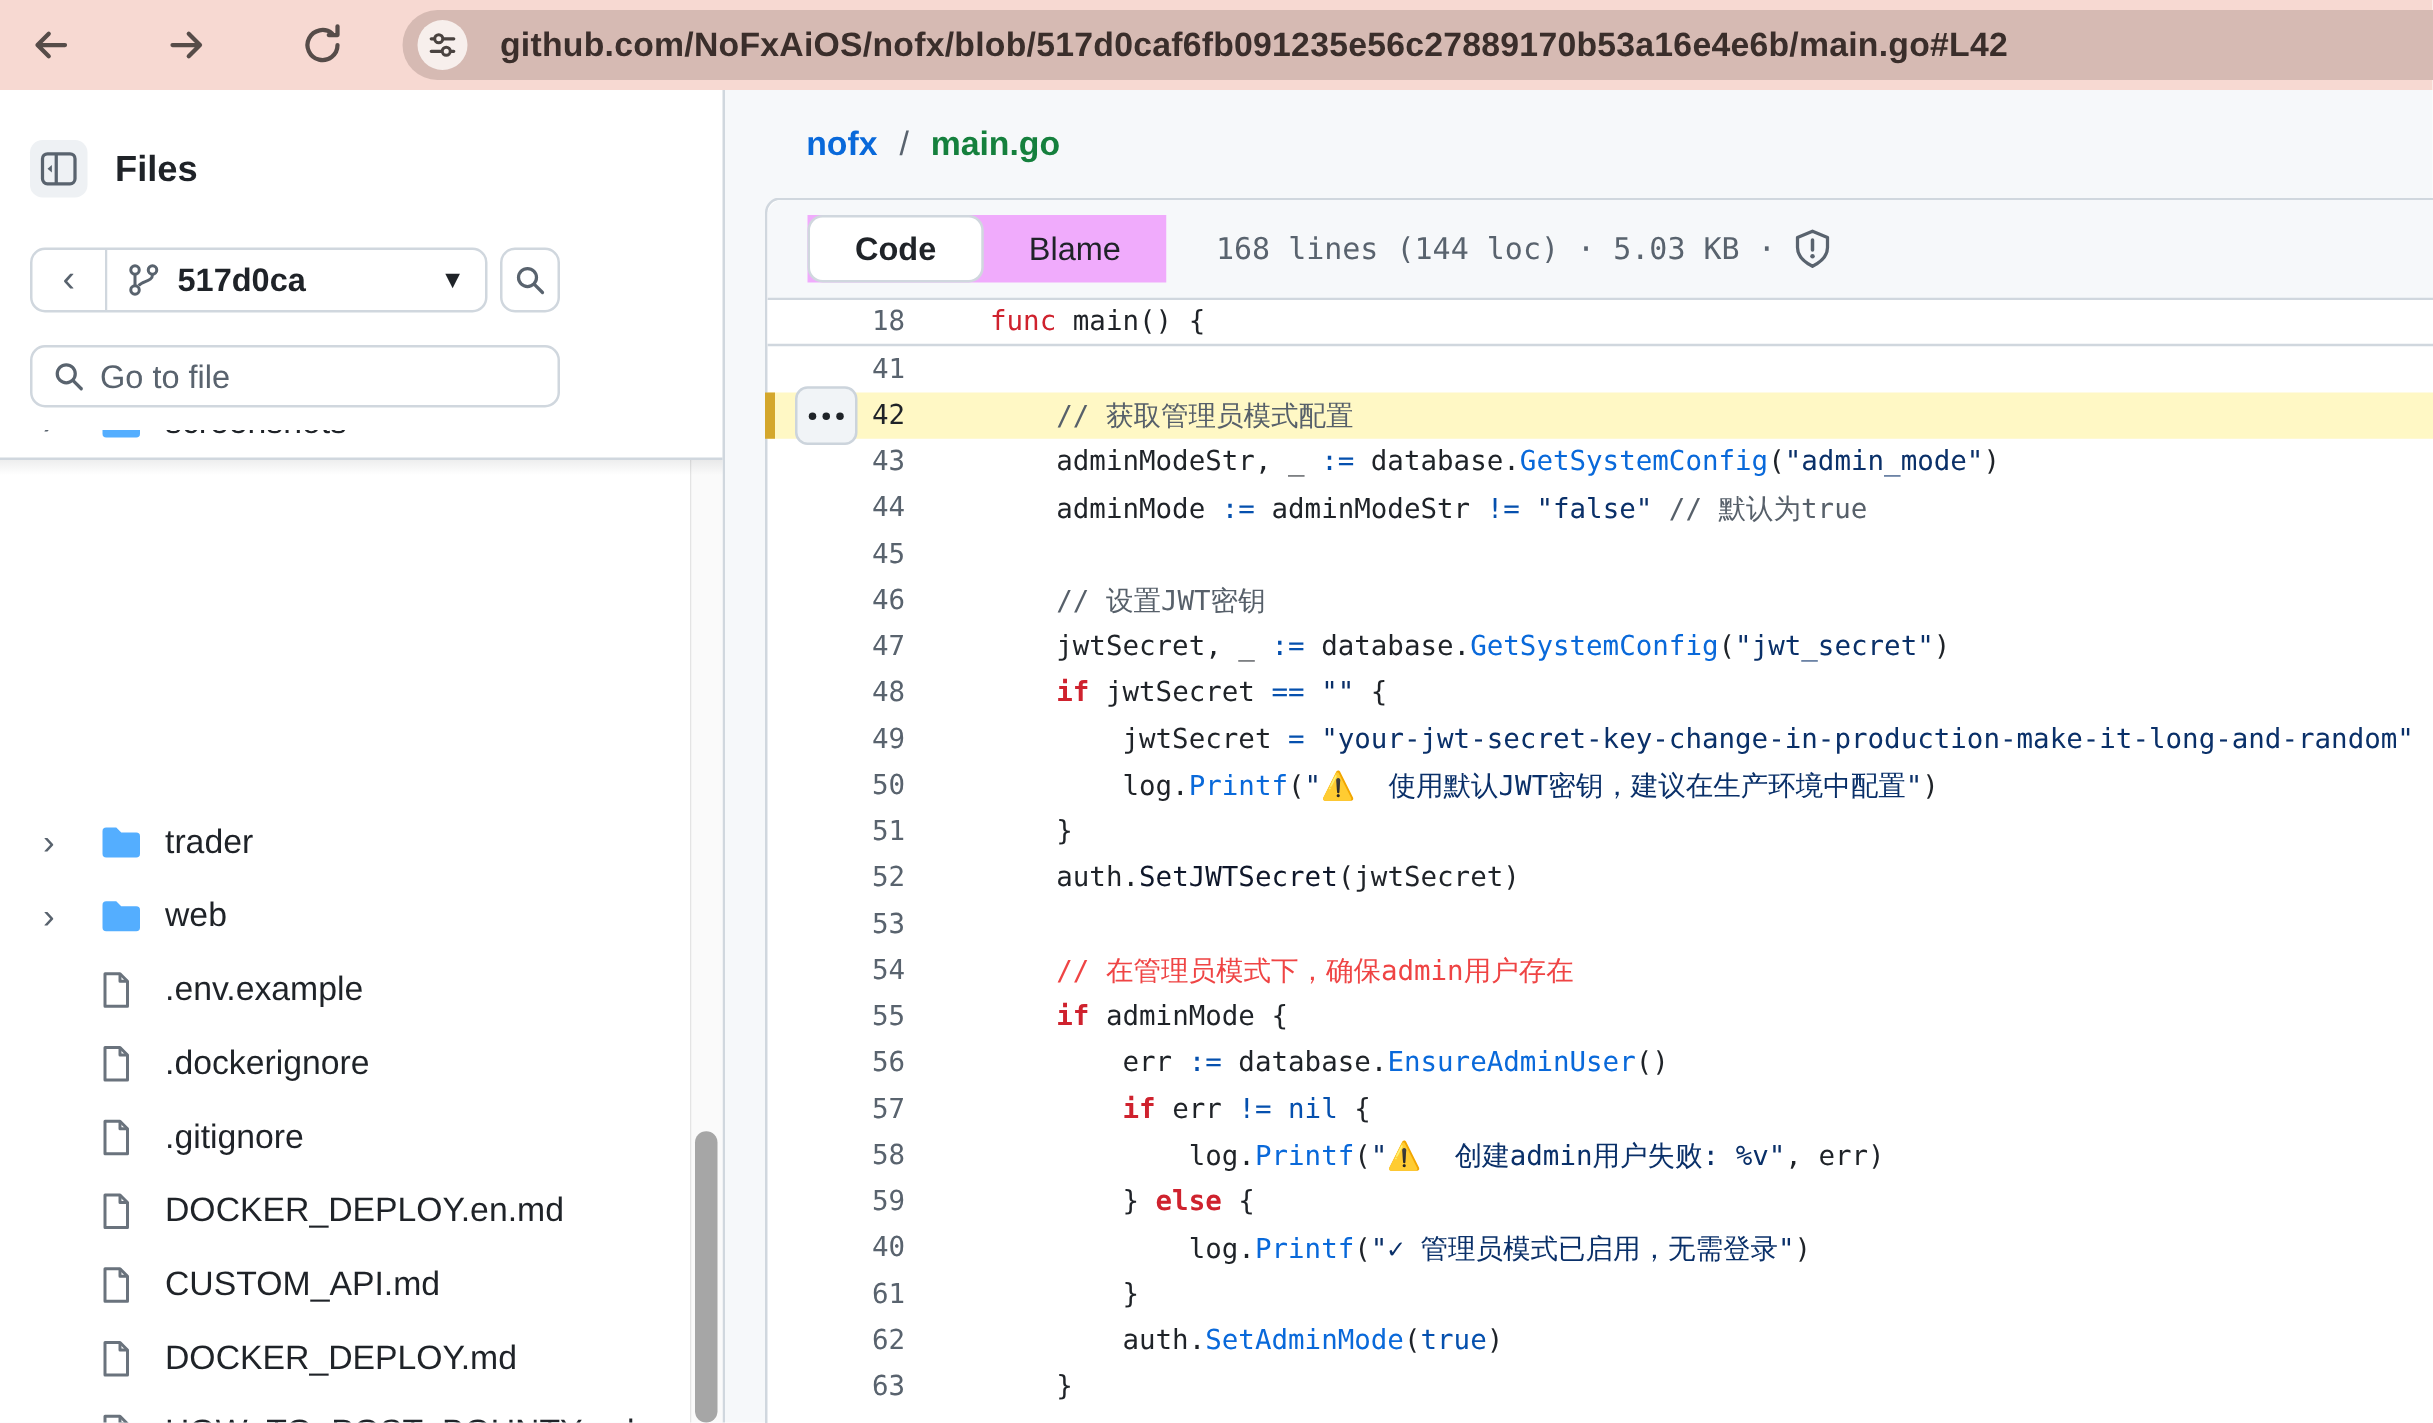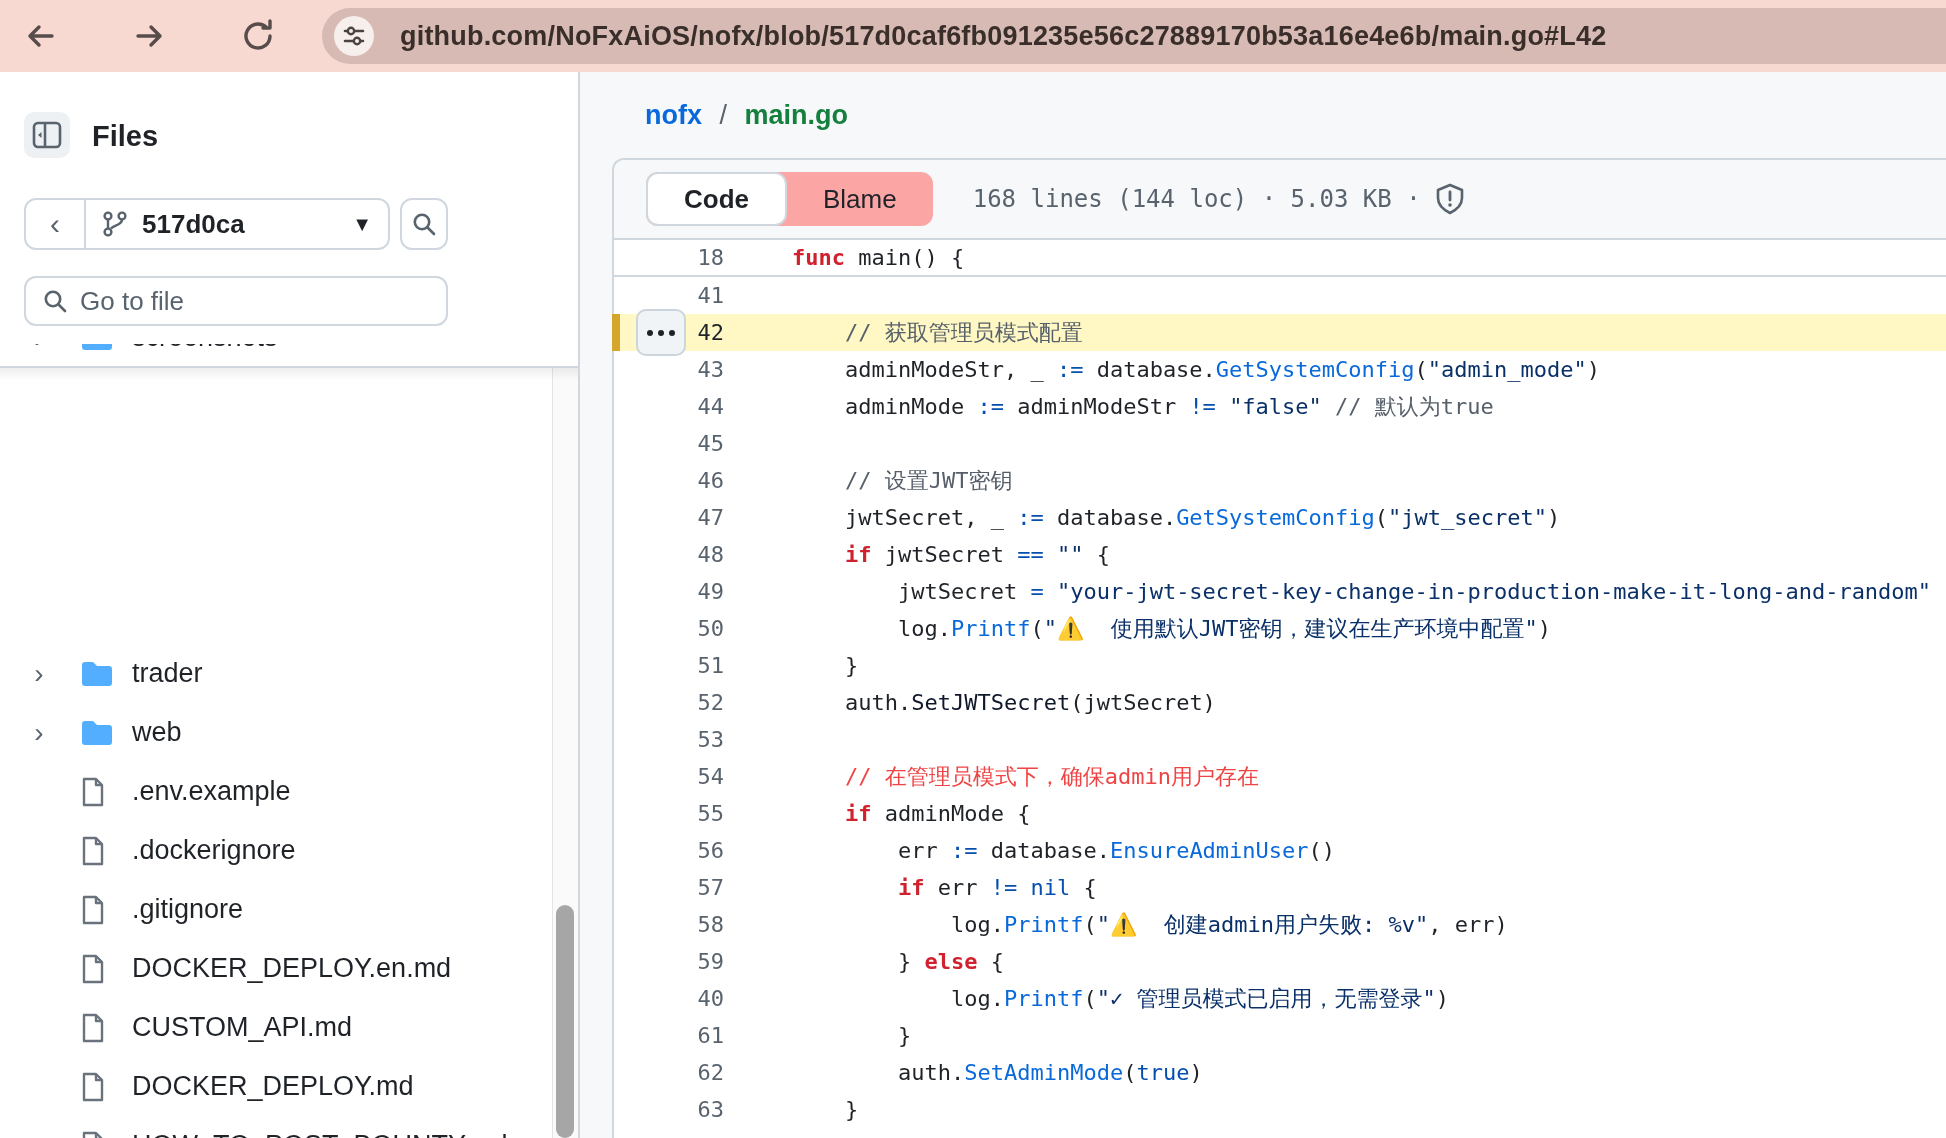--- a/index.html
+++ b/index.html
@@ -67,21 +67,21 @@
   
   .breadcrumb { position:absolute; left:645px; top:28px; font-size:27px; }
   .bc-repo { color:#0969da; font-weight:700; text-decoration:none; cursor:pointer; }
   .bc-sep { color:#59636e; font-weight:400; padding:0 10px; }
   .bc-file { color:#15803d; font-weight:700; }
 
   .code-panel { position:absolute; left:612px; top:86px; width:1400px; height:1000px;
                 background:#ffffff; border:2px solid #d0d7de; border-radius:12px 0 0 0; border-right:none; border-bottom:none; }
   .panel-header { height:80px; background:#f6f8fa; border-bottom:2px solid #d0d7de;
                   border-radius:12px 0 0 0; display:flex; align-items:center; padding-left:32px; }
-  .seg { display:flex; background:#fca5a5; border-radius:12px; height:54px; align-items:stretch; }
+  .seg { display:flex; background:#f0abfc; border-radius:0; height:54px; align-items:stretch; }
   .seg-btn { display:flex; align-items:center; justify-content:center; padding:0 36px; font-size:26px;
              color:#1f2328; border-radius:12px; cursor:pointer; }
   .seg-btn.active { background:#ffffff; font-weight:700; border:2px solid #d0d7de; }
   .meta { margin-left:40px; font-family:"DejaVu Sans Mono", monospace; font-size:24px; color:#59636e;
           display:flex; align-items:center; }
   .meta svg { margin-left:14px; cursor:pointer; }
 
   
   .code-body { position:relative; font-family:"DejaVu Sans Mono", monospace; font-size:22px; }
   .code-row { height:37px; display:flex; align-items:center; white-space:pre; position:relative; }
@@ -295,21 +295,21 @@
         <svg width="30" height="32" viewBox="0 0 30 32">
           <path d="M15 2 L27 7 V15 c0 8 -6 12 -12 15 C9 27 3 23 3 15 V7 Z" fill="none" stroke="#59636e" stroke-width="2.6" stroke-linejoin="round"></path>
           <line x1="15" y1="9" x2="15" y2="17" stroke="#59636e" stroke-width="2.8" stroke-linecap="round"></line>
           <circle cx="15" cy="22" r="1.8" fill="#59636e"></circle>
         </svg>
       </div>
     </div>
 
     <div class="code-body">
       <div id="sticky-slot">
-          <div class="code-row sticky"><span class="ln">18</span><span class="code-text"><span style="color: rgb(207, 34, 46); font-weight: 700;">func</span><span style="color: rgb(31, 35, 40);"> main() {</span></span></div>
+          <div class="code-row sticky"><span class="ln">18</span><span class="code-text"><span style="color: rgb(207, 34, 46); font-weight: 400;">func</span><span style="color: rgb(31, 35, 40);"> main() {</span></span></div>
         </div>
       <div id="code-slot">
           <div class="code-row"><span class="ln">41</span><span class="code-text"></span></div>
           <div class="code-row hl"><span class="hl-bar"></span><span class="dots-btn"><i></i><i></i><i></i></span><span class="ln" style="color: rgb(31, 35, 40);">42</span><span class="code-text"><span style="color: rgb(87, 96, 106);">    // 获取管理员模式配置</span></span></div>
           <div class="code-row"><span class="ln">43</span><span class="code-text"><span style="color: rgb(31, 35, 40);">    adminModeStr, _ </span><span style="color: rgb(5, 80, 174);">:=</span><span style="color: rgb(31, 35, 40);"> database.</span><span style="color: rgb(9, 105, 218);">GetSystemConfig</span><span style="color: rgb(31, 35, 40);">(</span><span style="color: rgb(10, 48, 105);">"admin_mode"</span><span style="color: rgb(31, 35, 40);">)</span></span></div>
           <div class="code-row"><span class="ln">44</span><span class="code-text"><span style="color: rgb(31, 35, 40);">    adminMode </span><span style="color: rgb(5, 80, 174);">:=</span><span style="color: rgb(31, 35, 40);"> adminModeStr </span><span style="color: rgb(5, 80, 174);">!=</span><span style="color: rgb(31, 35, 40);"> </span><span style="color: rgb(10, 48, 105);">"false"</span><span style="color: rgb(31, 35, 40);"> </span><span style="color: rgb(87, 96, 106);">// 默认为true</span></span></div>
           <div class="code-row"><span class="ln">45</span><span class="code-text"></span></div>
           <div class="code-row"><span class="ln">46</span><span class="code-text"><span style="color: rgb(87, 96, 106);">    // 设置JWT密钥</span></span></div>
           <div class="code-row"><span class="ln">47</span><span class="code-text"><span style="color: rgb(31, 35, 40);">    jwtSecret, _ </span><span style="color: rgb(5, 80, 174);">:=</span><span style="color: rgb(31, 35, 40);"> database.</span><span style="color: rgb(9, 105, 218);">GetSystemConfig</span><span style="color: rgb(31, 35, 40);">(</span><span style="color: rgb(10, 48, 105);">"jwt_secret"</span><span style="color: rgb(31, 35, 40);">)</span></span></div>
           <div class="code-row"><span class="ln">48</span><span class="code-text"><span style="color: rgb(31, 35, 40);">    </span><span style="color: rgb(207, 34, 46); font-weight: 700;">if</span><span style="color: rgb(31, 35, 40);"> jwtSecret </span><span style="color: rgb(5, 80, 174);">==</span><span style="color: rgb(31, 35, 40);"> </span><span style="color: rgb(10, 48, 105);">""</span><span style="color: rgb(31, 35, 40);"> {</span></span></div>

